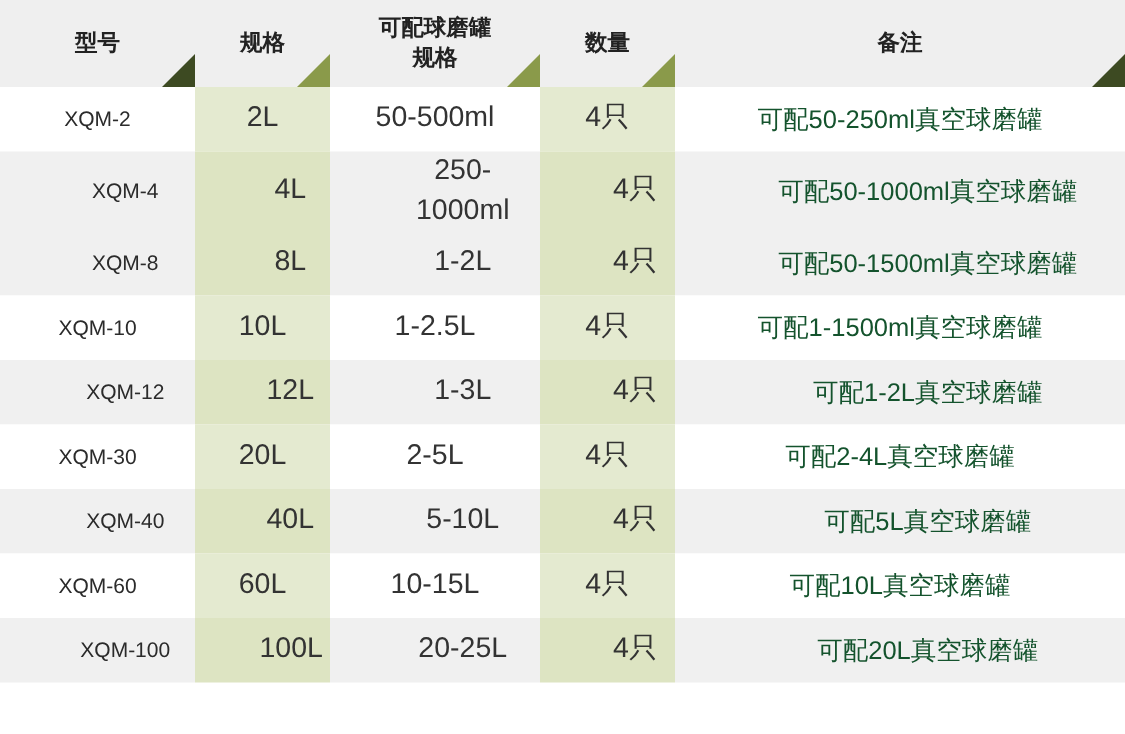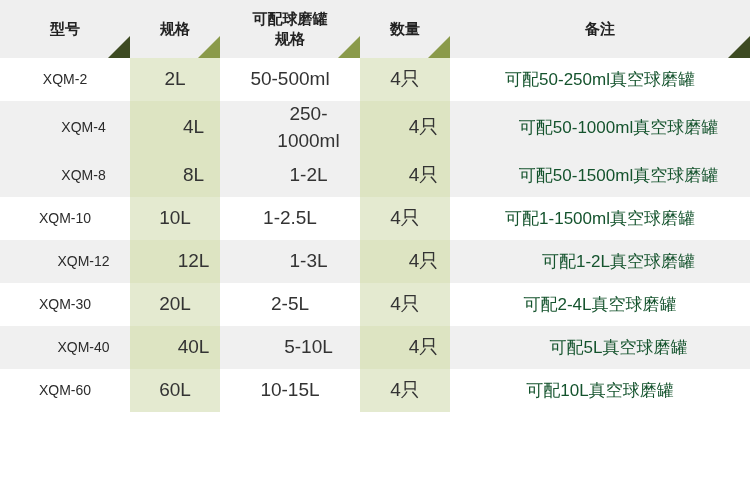--- a/index.html
+++ b/index.html
@@ -158,14 +158,21 @@
       <td class="accent">4只</td>
       <td class="note">可配5L真空球磨罐</td>
     </tr>
     <tr class="odd">
       <td class="model">XQM-60</td>
       <td class="accent">60L</td>
       <td>10-15L</td>
       <td class="accent">4只</td>
       <td class="note">可配10L真空球磨罐</td>
     </tr>
+    <tr class="even">
+      <td class="model">XQM-100</td>
+      <td class="accent">100L</td>
+      <td>20-25L</td>
+      <td class="accent">4只</td>
+      <td class="note">可配20L真空球磨罐</td>
+    </tr>
   </tbody>
 </table>
 
 </body></html>

